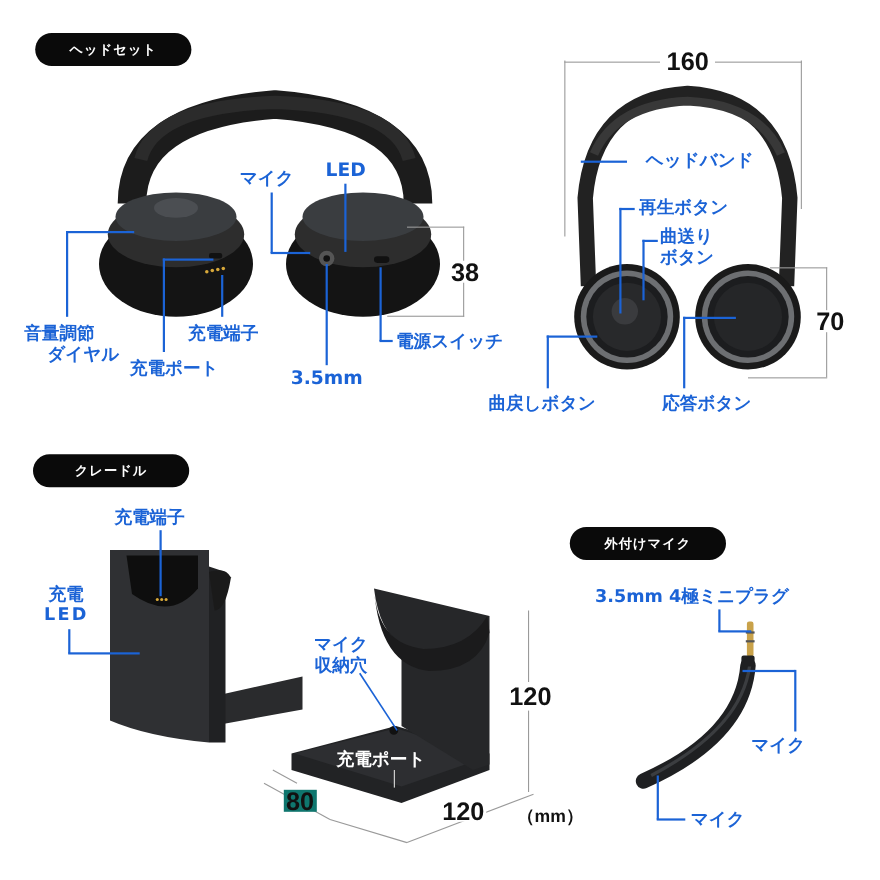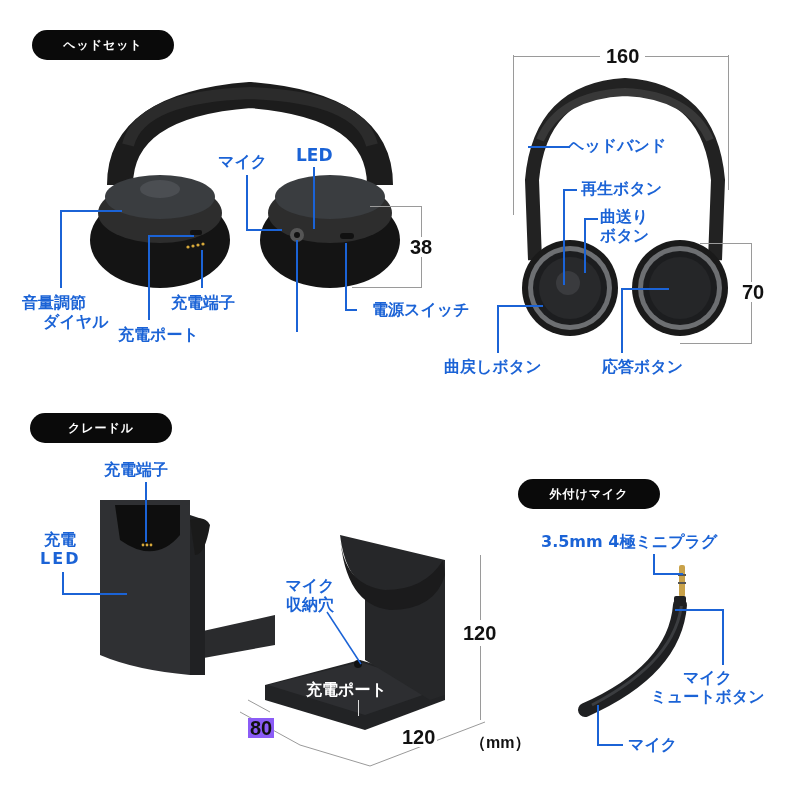--- a/index.html
+++ b/index.html
@@ -1,21 +1,21 @@
 <!DOCTYPE html>
 <html><head>
 <meta charset="utf-8">
 <style>
   html, body { margin:0; padding:0; }
   body { width:800px; height:800px; background:#ffffff; position:relative; overflow:hidden;
          font-family:"DejaVu Sans", "Liberation Sans", sans-serif; }
   .pill { position:absolute; background:#0a0a0a; color:#fff; border-radius:18px; font-weight:bold;
           font-size:12px; height:30px; line-height:30px; text-align:center; letter-spacing:1px; }
   .lbl { position:absolute; color:#1b63d6; font-weight:bold; font-size:16px; line-height:19px; white-space:nowrap; }
-  .dim { position:absolute; color:#111; font-weight:bold; font-size:20px; line-height:20px; white-space:nowrap; font-family:"Liberation Sans", sans-serif; }
+  .dim { position:absolute; color:#111; font-weight:bold; font-size:23px; line-height:20px; white-space:nowrap; font-family:"Liberation Sans", sans-serif; }
   .ln { position:absolute; background:#1b63d6; }
   .gl { position:absolute; background:#9a9a9a; }
   svg { position:absolute; overflow:visible; }
   .center { text-align:center; }
 </style>
 </head>
 <body>
 
 <div class="pill" style="left:32px;top:30px;width:142px;">ヘッドセット</div>
 <div class="pill" style="left:30px;top:413px;width:142px;">クレードル</div>
@@ -61,24 +61,25 @@
 <div class="ln" style="left:148px;top:235px;width:46px;height:1.5px;"></div>
 
 <div class="lbl" style="left:218px;top:152px;">マイク</div>
 <div class="ln" style="left:246px;top:175px;width:1.5px;height:55px;"></div>
 <div class="ln" style="left:246px;top:229px;width:36px;height:1.5px;"></div>
 
 <div class="lbl" style="left:296px;top:146px;font-size:17px;">LED</div>
 <div class="ln" style="left:313px;top:167px;width:1.5px;height:62px;"></div>
 
 <div class="lbl center" style="left:222px;top:335px;width:150px;">
+  <div style="font-size:17px;">3.5mm</div>
 </div>
 <div class="ln" style="left:296px;top:240px;width:1.5px;height:92px;"></div>
 
-<div class="lbl" style="left:360px;top:300px;margin-left:12px;">電源スイッチ</div>
+<div class="lbl" style="left:360px;top:300px;">電源スイッチ</div>
 <div class="ln" style="left:345px;top:243px;width:1.5px;height:67px;"></div>
 <div class="ln" style="left:345px;top:309px;width:12px;height:1.5px;"></div>
 
 <div class="gl" style="left:370px;top:206px;width:52px;height:1px;"></div>
 <div class="gl" style="left:352px;top:287px;width:70px;height:1px;"></div>
 <div class="gl" style="left:421px;top:206px;width:1px;height:82px;"></div>
 <div class="dim" style="left:408px;top:237px;background:#fff;padding:0 2px;">38</div>
 
 <svg style="left:510px;top:70px;" width="230" height="280" viewBox="0 0 230 280">
   <path d="M25 190 L22 110 Q30 20 115 15 Q200 20 208 110 L205 190" fill="none" stroke="#222" stroke-width="14"></path>
@@ -99,28 +100,28 @@
 <div class="gl" style="left:513px;top:55px;width:1px;height:160px;"></div>
 <div class="gl" style="left:728px;top:55px;width:1px;height:135px;"></div>
 <div class="gl" style="left:513px;top:56px;width:216px;height:1px;"></div>
 <div class="dim" style="left:600px;top:46px;background:#fff;padding:0 6px;">160</div>
 
 <div class="gl" style="left:700px;top:243px;width:52px;height:1px;"></div>
 <div class="gl" style="left:680px;top:343px;width:72px;height:1px;"></div>
 <div class="gl" style="left:751px;top:243px;width:1px;height:100px;"></div>
 <div class="dim" style="left:740px;top:282px;background:#fff;padding:0 2px;">70</div>
 
-<div class="lbl" style="left:568px;top:136px;">ヘッドバンド</div>
+<div class="lbl" style="left:587px;top:136px;">ヘッドバンド</div>
 <div class="ln" style="left:528px;top:146px;width:42px;height:1.5px;"></div>
 
 <div class="lbl" style="left:581px;top:179px;">再生ボタン</div>
 <div class="ln" style="left:563px;top:189px;width:1.5px;height:96px;"></div>
 <div class="ln" style="left:563px;top:189px;width:14px;height:1.5px;"></div>
 
-<div class="lbl" style="left:600px;top:207px;">
+<div class="lbl" style="left:600px;top:207px;font-family:Liberation Mono, monospace;">
   <div>曲送り</div>
   <div>ボタン</div>
 </div>
 <div class="ln" style="left:584px;top:218px;width:1.5px;height:55px;"></div>
 <div class="ln" style="left:584px;top:218px;width:14px;height:1.5px;"></div>
 
 <div class="lbl" style="left:444px;top:357px;">曲戻しボタン</div>
 <div class="ln" style="left:497px;top:305px;width:1.5px;height:48px;"></div>
 <div class="ln" style="left:497px;top:305px;width:46px;height:1.5px;"></div>
 
@@ -171,39 +172,38 @@
 <div class="gl" style="left:358px;top:700px;width:1px;height:16px;background:#ddd;"></div>
 
 <div class="gl" style="left:480px;top:555px;width:1px;height:165px;"></div>
 <div class="dim" style="left:463px;top:620px;background:#fff;padding:3px 0;">120</div>
 <svg style="left:240px;top:700px;" width="250" height="70">
   <line x1="0" y1="12" x2="60" y2="45" stroke="#9a9a9a" stroke-width="1"></line>
   <line x1="60" y1="45" x2="130" y2="66" stroke="#9a9a9a" stroke-width="1"></line>
   <line x1="130" y1="66" x2="245" y2="22" stroke="#9a9a9a" stroke-width="1"></line>
   <line x1="8" y1="0" x2="30" y2="12" stroke="#9a9a9a" stroke-width="1"></line>
 </svg>
-<div class="dim" style="left:248px;top:718px;background:#8b5cf6;padding:0 2px;">80</div>
+<div class="dim" style="left:258px;top:718px;background:#0f766e;padding:0 2px;">80</div>
 <div class="dim" style="left:400px;top:727px;background:#fff;padding:0 2px;">120</div>
 <div class="dim" style="left:470px;top:733px;font-size:16px;">（mm）</div>
 
 <svg style="left:570px;top:560px;" width="130" height="160" viewBox="0 0 130 160">
   <path d="M110 45 Q105 110 15 150" fill="none" stroke="#1f2022" stroke-width="14" stroke-linecap="round"></path>
   <path d="M112 40 Q108 100 22 145" fill="none" stroke="#3b3d40" stroke-width="3"></path>
   <rect x="109" y="5" width="6" height="32" rx="2" fill="#c9a24a"></rect>
   <rect x="108" y="14" width="8" height="2" fill="#555"></rect>
   <rect x="108" y="22" width="8" height="2" fill="#555"></rect>
   <rect x="104" y="36" width="12" height="10" rx="2" fill="#1f2022"></rect>
 </svg>
 
 <div class="lbl" style="left:541px;top:532px;">3.5mm 4極ミニプラグ</div>
 <div class="ln" style="left:653px;top:554px;width:1.5px;height:20px;"></div>
 <div class="ln" style="left:653px;top:573px;width:30px;height:1.5px;"></div>
 
 <div class="lbl center" style="left:640px;top:668px;width:135px;">
   <div>マイク</div>
-  <div>ミュートボタン</div>
 </div>
 <div class="ln" style="left:675px;top:609px;width:48px;height:1.5px;"></div>
 <div class="ln" style="left:722px;top:609px;width:1.5px;height:56px;"></div>
 
 <div class="lbl" style="left:628px;top:735px;">マイク</div>
 <div class="ln" style="left:597px;top:705px;width:1.5px;height:40px;"></div>
 <div class="ln" style="left:597px;top:744px;width:26px;height:1.5px;"></div>
 
 </body></html>

